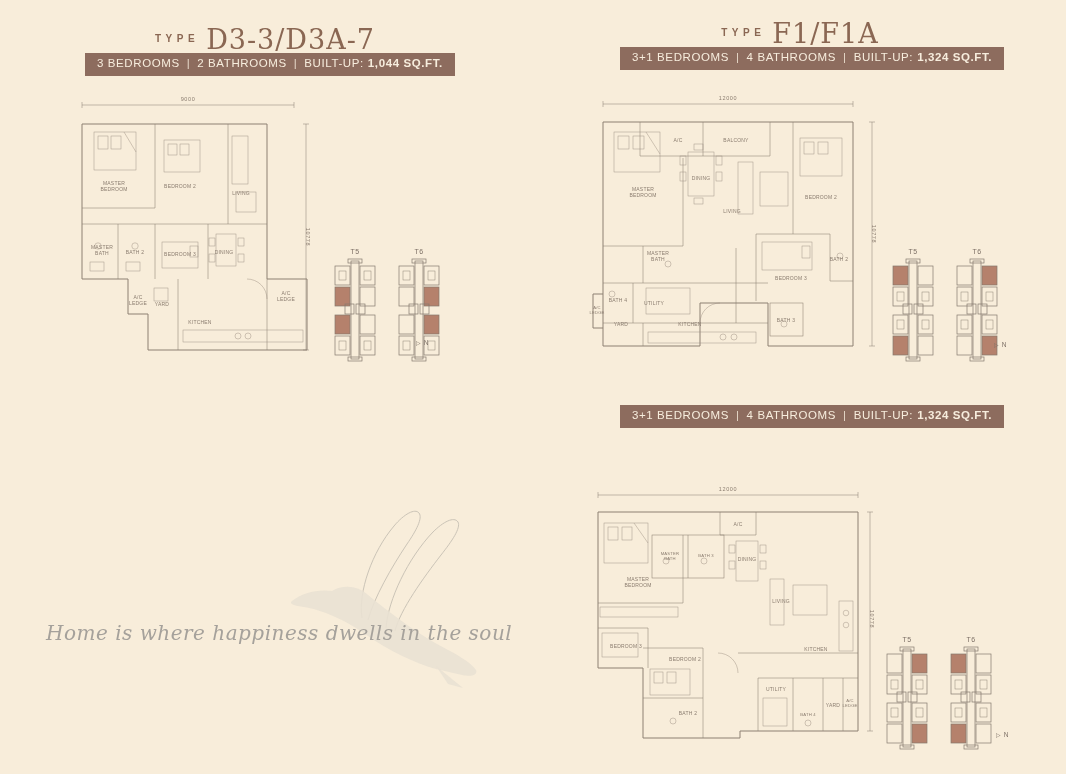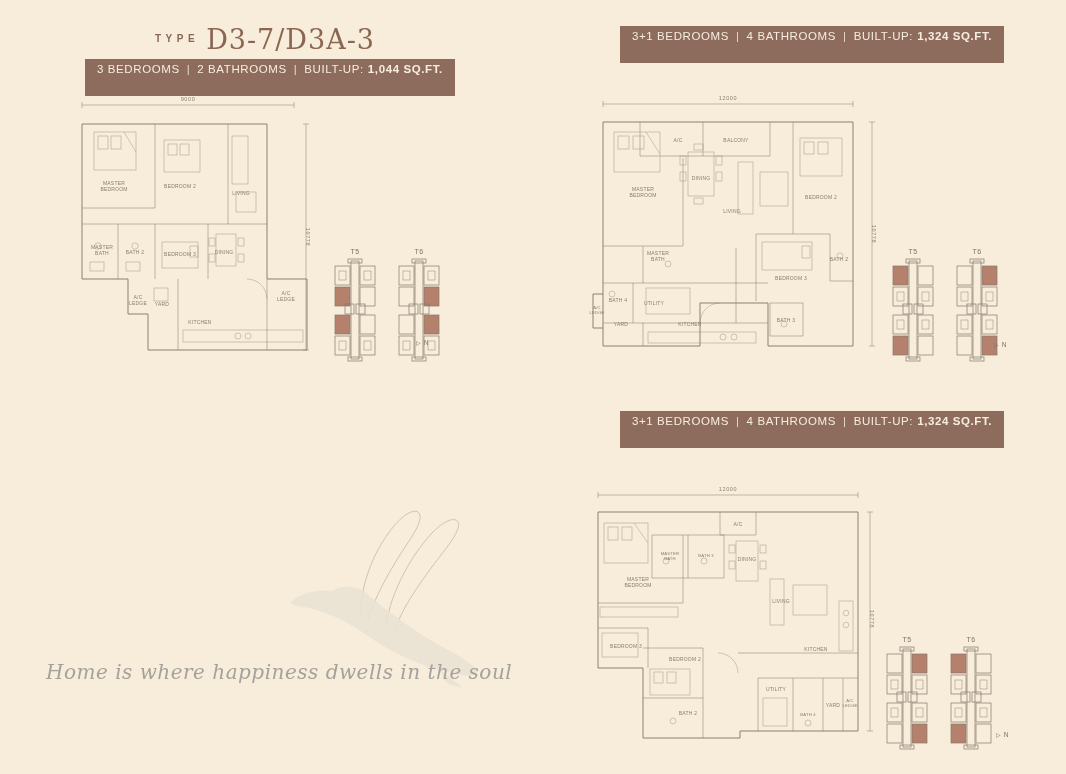--- a/index.html
+++ b/index.html
@@ -2,23 +2,23 @@
 <html style="--page-bg: #f8edda; --accent-brown: #8a6753; --badge-bg: #8d6c5e; --badge-text: #f7eddd; --plan-line: #8d8073; --unit-highlight: #b5816c; --quote-gray: #a5a19b;"><head>
 <meta charset="utf-8">
 <style>
   html,body{margin:0;padding:0}
   body{width:1066px;height:774px;position:relative;overflow:hidden;
        background:var(--page-bg,#f8edda);font-family:"Liberation Sans",sans-serif}
   .header{position:absolute;text-align:center}
   .type-label{font:700 10px/1 "Liberation Sans",sans-serif;letter-spacing:4.5px;
        color:var(--accent-brown,#8a6753);vertical-align:7px;margin-right:7px}
   .type-name{font:400 27px/1 "DejaVu Serif",serif;letter-spacing:1px;color:var(--accent-brown,#8a6753)}
-  .badge{display:inline-block;margin-top:6px;background:var(--badge-bg,#8d6c5e);
+  .badge{display:inline-block;background:var(--badge-bg,#8d6c5e);
        color:var(--badge-text,#f7eddd);font:400 11.5px/1 "Liberation Sans",sans-serif;
-       letter-spacing:.6px;padding:5px 12px 20px;white-space:nowrap}
+       letter-spacing:.6px;padding:5px 12px 6px;white-space:nowrap}
   .badge .sep{margin:0 7px;opacity:.85}
   .badge .bold{font-weight:700;margin-left:4px}
   .plan{position:absolute}
   .plan > svg{position:absolute;left:0;top:0}
   .room{position:absolute;transform:translate(-50%,-50%);font:5px/1.25 "Liberation Sans",sans-serif;
        color:#8b7d70;letter-spacing:.2px;text-align:center;white-space:nowrap}
   .room.wrap{white-space:normal}
   .dimlabel{position:absolute;transform:translate(-50%,-50%);
        font:5.5px/1 "Liberation Sans",sans-serif;color:#8b7d70;letter-spacing:.6px}
   .dimlabel.v{transform:translate(-50%,-50%) rotate(90deg)}
@@ -39,28 +39,31 @@
   svg .ki{fill:none;stroke:#857a6e;stroke-width:.45}
   svg .hl{fill:var(--unit-highlight,#b5816c);stroke:#857a6e;stroke-width:.7}
   .wing{fill:none;stroke:#cbc4b7;stroke-width:1}
   .birdbody{fill:#e9e1d3;opacity:.9}
 </style>
 </head>
 <body style="background: rgb(248, 237, 218);">
 
 <div class="header" style="left:85px;top:26px;width:360px">
   <div>
-    <span class="type-label">TYPE</span><span class="type-name">D3-7/D3A-3</span>
+    <span class="type-label">TYPE</span><span class="type-name">D3-3/D3A-7</span>
   </div>
   <div class="badge">
     <span>3 BEDROOMS</span><span class="sep">|</span><span>2 BATHROOMS</span><span class="sep">|</span><span>BUILT-UP:</span><span class="bold">1,044 SQ.FT.</span>
   </div>
 </div>
 
 <div class="header" style="left:620px;top:20px;width:360px">
+  <div>
+    <span class="type-label">TYPE</span><span class="type-name">F1/F1A</span>
+  </div>
   <div class="badge">
     <span>3+1 BEDROOMS</span><span class="sep">|</span><span>4 BATHROOMS</span><span class="sep">|</span><span>BUILT-UP:</span><span class="bold">1,324 SQ.FT.</span>
   </div>
 </div>
 
 <div class="header" style="left:620px;top:405px;width:360px">
   <div class="badge">
     <span>3+1 BEDROOMS</span><span class="sep">|</span><span>4 BATHROOMS</span><span class="sep">|</span><span>BUILT-UP:</span><span class="bold">1,324 SQ.FT.</span>
   </div>
 </div>
@@ -365,13 +368,13 @@
 
 <div style="position:absolute;left:288px;top:498px">
   <svg width="210" height="195" viewBox="0 0 210 195">
     <path class="wing" d="M74,120 C70,94 84,54 106,28 C116,16 127,10 131,15 C135,20 128,33 119,46 C103,70 86,100 80,122"></path>
     <path class="wing" d="M98,130 C100,102 120,60 145,34 C155,24 166,18 170,24 C173,30 164,43 153,57 C136,79 112,112 107,133"></path>
     <path class="birdbody" d="M4,103 C14,95 30,91 44,93 C56,86 70,88 80,97 C102,115 132,138 160,152 C172,158 184,166 188,172 C190,177 183,179 174,177 L148,171 C126,165 100,152 80,138 C58,122 32,111 16,109 C8,108 0,106 4,103 Z"></path>
     <path class="birdbody" d="M148,168 L175,190 L160,186 Z"></path>
   </svg>
 </div>
 
-<div class="quote" style="left:46px;top:660px">Home is where happiness dwells in the soul</div>
+<div class="quote" style="left:46px;top:621px">Home is where happiness dwells in the soul</div>
 
 </body></html>

